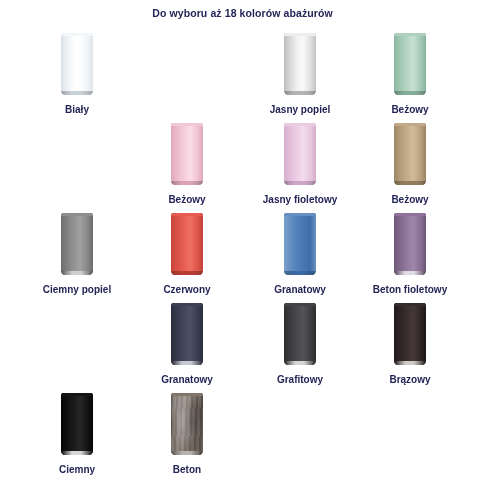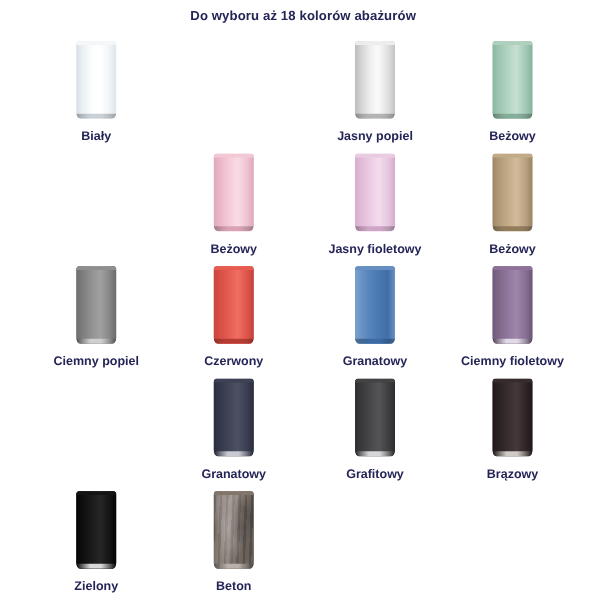--- a/index.html
+++ b/index.html
@@ -187,21 +187,21 @@
           <div class="label" style="color: rgb(36, 36, 87);">Granatowy</div>
         </div>
         <div class="cell c3">
           <div class="shade-wrap">
             <div class="shade" style="background: rgb(138, 110, 150);">
               <div class="tex" style="background: linear-gradient(90deg, rgb(111, 90, 122) 0%, rgb(125, 101, 136) 14%, rgb(147, 122, 160) 42%, rgb(158, 133, 170) 60%, rgb(134, 111, 146) 84%, rgb(107, 86, 118) 100%);"></div>
               <div class="captop" style="background: rgb(142, 114, 153);"></div>
               <div class="rim" style="background: linear-gradient(90deg, rgba(0, 0, 0, 0.3), rgb(224, 219, 228) 35%, rgb(224, 219, 228) 62%, rgba(0, 0, 0, 0.3));"></div>
             </div>
           </div>
-          <div class="label" style="color: rgb(36, 36, 87);">Ciemny fioletowy</div>
+          <div class="label" style="color: rgb(36, 36, 87);">Beton fioletowy</div>
         </div>
       </div>
       <div class="row">
         <div class="cell c2">
           <div class="shade-wrap">
             <div class="shade" style="background: rgb(63, 63, 65);">
               <div class="tex" style="background: linear-gradient(90deg, rgb(47, 47, 49) 0%, rgb(56, 56, 58) 14%, rgb(74, 74, 76) 42%, rgb(84, 84, 86) 60%, rgb(62, 62, 64) 84%, rgb(44, 44, 46) 100%);"></div>
               <div class="captop" style="background: rgb(67, 67, 69);"></div>
               <div class="rim" style="background: linear-gradient(90deg, rgba(0, 0, 0, 0.3), rgb(214, 214, 216) 35%, rgb(214, 214, 216) 62%, rgba(0, 0, 0, 0.3));"></div>
             </div>
@@ -231,21 +231,21 @@
       </div>
       <div class="row">
         <div class="cell c0">
           <div class="shade-wrap">
             <div class="shade" style="background: rgb(17, 17, 17);">
               <div class="tex" style="background: linear-gradient(90deg, rgb(5, 5, 5) 0%, rgb(13, 13, 13) 14%, rgb(28, 28, 28) 42%, rgb(39, 39, 39) 60%, rgb(19, 19, 19) 84%, rgb(4, 4, 4) 100%);"></div>
               <div class="captop" style="background: rgb(20, 20, 20);"></div>
               <div class="rim" style="background: linear-gradient(90deg, rgba(0, 0, 0, 0.3), rgb(216, 216, 216) 35%, rgb(216, 216, 216) 62%, rgba(0, 0, 0, 0.3));"></div>
             </div>
           </div>
-          <div class="label" style="color: rgb(36, 36, 87);">Zielony</div>
+          <div class="label" style="color: rgb(36, 36, 87);">Ciemny</div>
         </div>
         <div class="cell c1">
           <div class="shade-wrap">
             <div class="shade" style="background: rgb(125, 112, 104);">
               <div class="tex" style="background: linear-gradient(90deg, rgb(96, 86, 79) 0%, rgb(110, 99, 91) 14%, rgb(133, 120, 112) 42%, rgb(144, 131, 122) 60%, rgb(117, 106, 98) 84%, rgb(90, 81, 74) 100%);"></div>
               <div class="tex" style="background: radial-gradient(at 30% 18%, rgba(255, 255, 255, 0.22) 0px, rgba(255, 255, 255, 0.22) 18%, rgba(0, 0, 0, 0) 40%), radial-gradient(at 72% 34%, rgba(0, 0, 0, 0.24) 0px, rgba(0, 0, 0, 0.24) 14%, rgba(0, 0, 0, 0) 38%), radial-gradient(at 40% 58%, rgba(255, 255, 255, 0.16) 0px, rgba(255, 255, 255, 0.16) 16%, rgba(0, 0, 0, 0) 42%), radial-gradient(at 65% 78%, rgba(0, 0, 0, 0.22) 0px, rgba(0, 0, 0, 0.22) 15%, rgba(0, 0, 0, 0) 40%), radial-gradient(at 22% 86%, rgba(255, 255, 255, 0.12) 0px, rgba(255, 255, 255, 0.12) 14%, rgba(0, 0, 0, 0) 38%), repeating-linear-gradient(92deg, rgba(0, 0, 0, 0.1) 0px, rgba(0, 0, 0, 0.1) 2px, rgba(255, 255, 255, 0.07) 2px, rgba(255, 255, 255, 0.07) 5px);"></div>
               <div class="captop" style="background: rgb(130, 117, 105);"></div>
               <div class="rim" style="background: linear-gradient(90deg, rgba(0, 0, 0, 0.3), rgb(184, 176, 170) 35%, rgb(184, 176, 170) 62%, rgba(0, 0, 0, 0.3));"></div>
             </div>
           </div>

